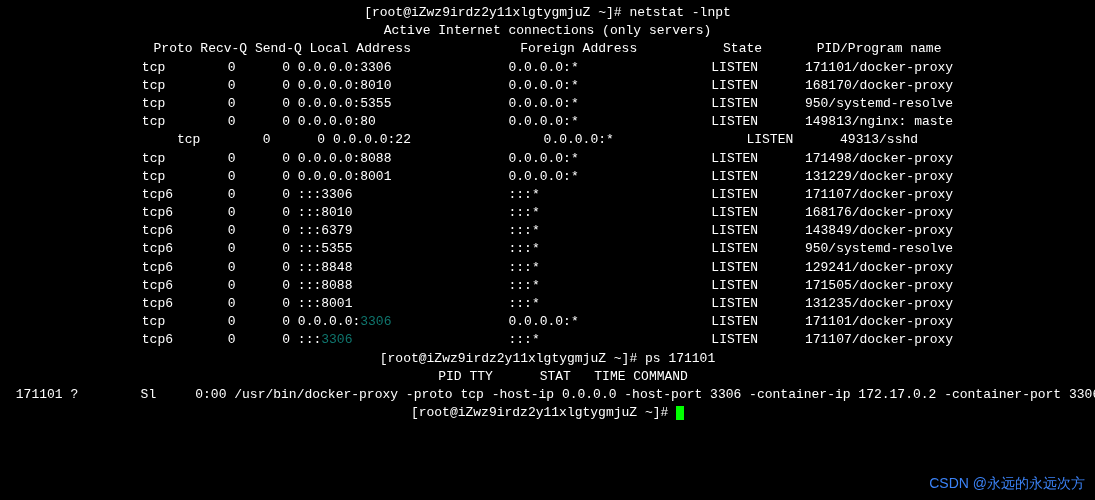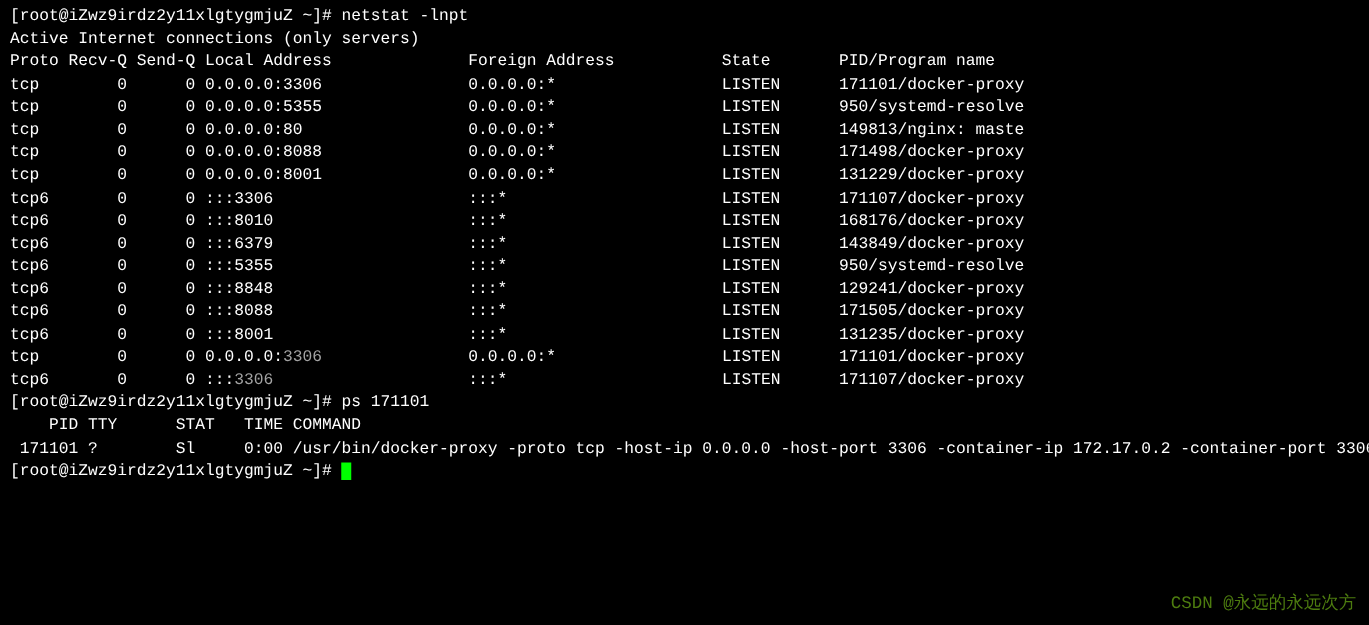--- a/index.html
+++ b/index.html
@@ -1,55 +1,57 @@
 <!DOCTYPE html>
 <html><head>
   <meta charset="utf-8">
   <style>
-    * { margin: 0; padding: 0; box-sizing: border-box; }
+    * { margin: 0; padding: 0; box-sizing: border-box; text-align: center; }
     body {
       background: #000;
       color: #fff;
       font-family: "Consolas", "Monaco", "Courier New", monospace;
       font-size: 13px;
       line-height: 1.4;
       padding: 4px 8px;
       width: 1095px;
       height: 500px;
       overflow: hidden;
       position: relative;
     }
     .line { white-space: pre; }
-    .red { color: #a3a3a3; }
+    .red { color: #0f766e; }
     .cursor {
       display: inline-block;
       width: 8px;
       height: 14px;
       background: #0f0;
       vertical-align: text-bottom;
     }
     .watermark {
       position: absolute;
       bottom: 6px;
       right: 10px;
-      color: #4d7c0f;
+      color: #3b82f6;
       font-size: 14px;
-      font-family: Liberation Mono, monospace;
+      font-family: Liberation Sans, sans-serif;
     }
   </style>
 </head>
 <body>
 
 <div id="terminal">
     <div class="line"><span>[root@iZwz9irdz2y11xlgtygmjuZ ~]# </span><span>netstat -lnpt</span></div>
     <div class="line">Active Internet connections (only servers)</div>
     <div class="line">Proto Recv-Q Send-Q Local Address              Foreign Address           State       PID/Program name</div>
     <div class="line">tcp        0      0 0.0.0.0:3306               0.0.0.0:*                 LISTEN      171101/docker-proxy</div>
+    <div class="line">tcp        0      0 0.0.0.0:8010               0.0.0.0:*                 LISTEN      168170/docker-proxy</div>
     <div class="line">tcp        0      0 0.0.0.0:5355               0.0.0.0:*                 LISTEN      950/systemd-resolve</div>
     <div class="line">tcp        0      0 0.0.0.0:80                 0.0.0.0:*                 LISTEN      149813/nginx: maste</div>
+    <div class="line">tcp        0      0 0.0.0.0:22                 0.0.0.0:*                 LISTEN      49313/sshd</div>
     <div class="line">tcp        0      0 0.0.0.0:8088               0.0.0.0:*                 LISTEN      171498/docker-proxy</div>
     <div class="line">tcp        0      0 0.0.0.0:8001               0.0.0.0:*                 LISTEN      131229/docker-proxy</div>
     <div class="line">tcp6       0      0 :::3306                    :::*                      LISTEN      171107/docker-proxy</div>
     <div class="line">tcp6       0      0 :::8010                    :::*                      LISTEN      168176/docker-proxy</div>
     <div class="line">tcp6       0      0 :::6379                    :::*                      LISTEN      143849/docker-proxy</div>
     <div class="line">tcp6       0      0 :::5355                    :::*                      LISTEN      950/systemd-resolve</div>
     <div class="line">tcp6       0      0 :::8848                    :::*                      LISTEN      129241/docker-proxy</div>
     <div class="line">tcp6       0      0 :::8088                    :::*                      LISTEN      171505/docker-proxy</div>
     <div class="line">tcp6       0      0 :::8001                    :::*                      LISTEN      131235/docker-proxy</div>
     <div class="line">tcp        0      0 0.0.0.0:<span class="red">3306</span>               0.0.0.0:*                 LISTEN      171101/docker-proxy</div>

